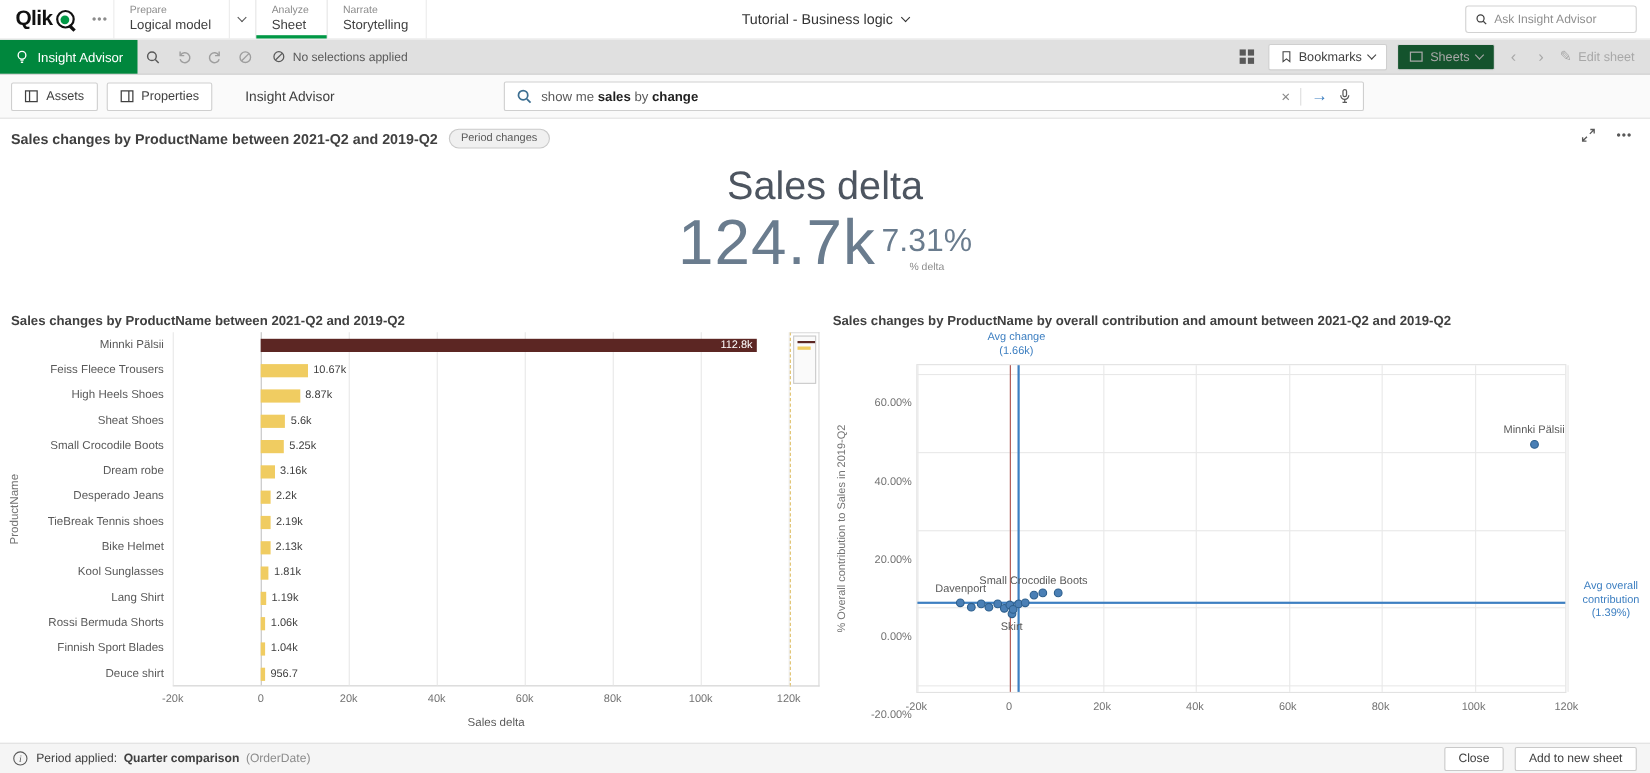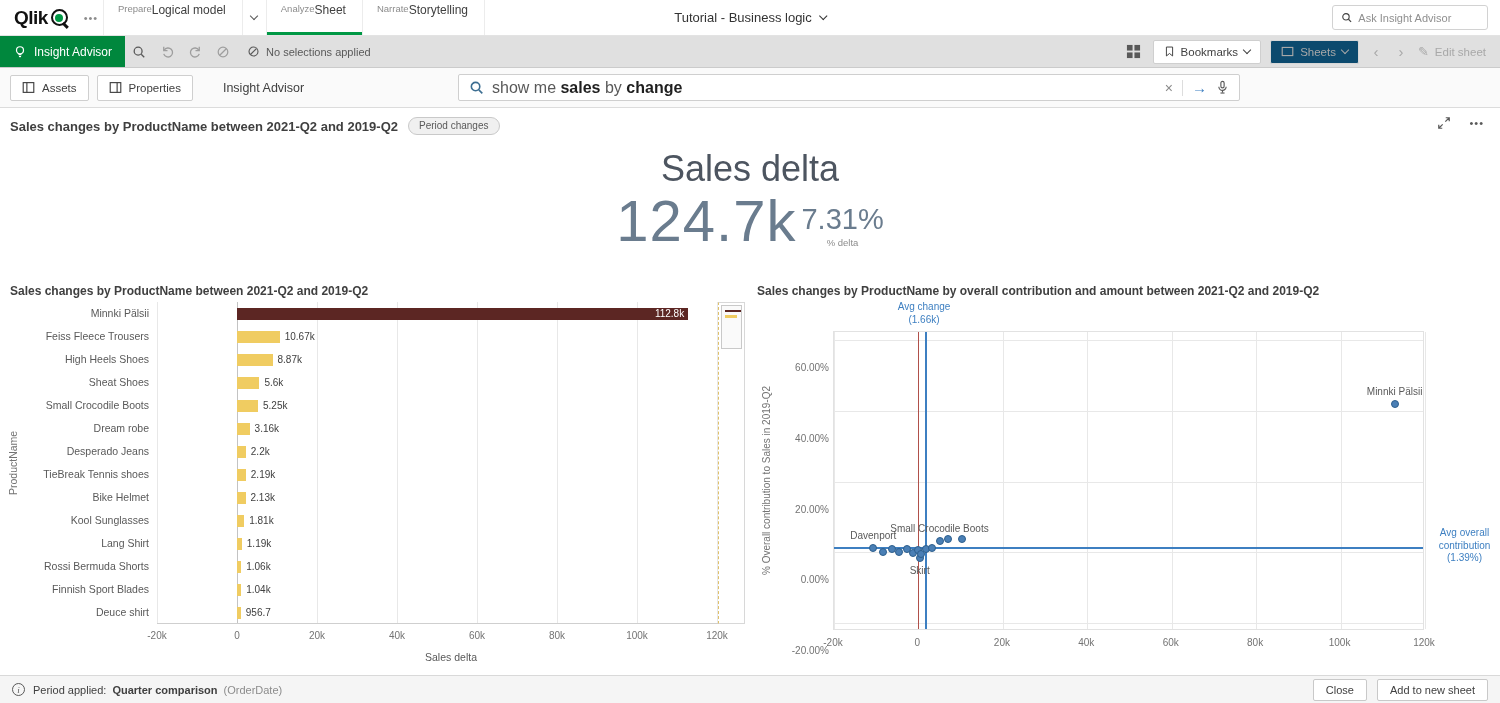--- a/index.html
+++ b/index.html
@@ -11,50 +11,50 @@
 
   
   .topbar { height: 36px; background: #fff; border-bottom: 1px solid #e3e3e3; display: flex; align-items: stretch; position: relative; }
   .logo { display: flex; align-items: center; gap: 3px; padding: 0 10px 0 14px; }
   .logo-text { font-size: 19px; font-weight: 700; letter-spacing: -0.5px; color: #111; }
   .logo-q { position: relative; width: 17px; height: 17px; border: 2.5px solid #111; border-radius: 50%; }
   .logo-q::after { content: ""; position: absolute; right: -3px; bottom: -2px; width: 7px; height: 2.5px; background: #111; transform: rotate(45deg); }
   .logo-dot { position: absolute; inset: 2.5px; background: #009845; border-radius: 50%; }
   .more-btn { width: 26px; color: #8c8c8c; font-size: 11px; letter-spacing: 1px; }
   .tab-group { display: flex; align-items: stretch; border-left: 1px solid #ececec; border-right: 1px solid #ececec; margin-left: -1px; }
-  .nav-tab { display: flex; flex-direction: row; justify-content: center; padding: 3px 16px 4px 14px; position: relative; }
+  .nav-tab { display: flex; flex-direction: column; justify-content: center; padding: 3px 16px 4px 14px; position: relative; }
   .nav-tab .eyebrow { font-size: 9.5px; color: #8c8c8c; line-height: 1.2; }
   .nav-tab .tab-label { font-size: 12px; color: #404040; line-height: 1.25; white-space: nowrap; }
   .nav-tab.active::after { content: ""; position: absolute; left: 0; right: 0; bottom: 0; height: 3px; background: #009845; }
   .tab-caret { width: 24px; display: flex; align-items: center; justify-content: center; border-left: 1px solid #ececec; color: #595959; }
   .chev { display: inline-block; width: 6px; height: 6px; border-right: 1.4px solid currentColor; border-bottom: 1.4px solid currentColor; transform: rotate(45deg); margin-top: -3px; }
   .app-title { position: absolute; left: 50%; top: 0; height: 100%; transform: translateX(-50%); display: flex; align-items: center; gap: 8px; font-size: 13px; color: #333; }
   .topbar-search { margin-left: auto; align-self: center; margin-right: 12px; width: 156px; height: 25px; border: 1px solid #d2d2d2; border-radius: 3px; background: #fff; display: flex; align-items: center; gap: 6px; padding: 0 8px; color: #404040; }
   .topbar-search input { border: none; outline: none; background: transparent; width: 100%; font-size: 11px; color: #595959; }
   .topbar-search input::placeholder { color: #8f8f8f; }
 
   
   .sel-bar { height: 32px; background: #e0e0e0; border-bottom: 1px solid #cbcbcb; display: flex; align-items: center; }
   .ia-btn { height: 100%; background: #00873d; color: #fff; display: flex; align-items: center; gap: 7px; padding: 0 13px; font-size: 12px; }
   .icon-btn { width: 28px; height: 100%; display: flex; align-items: center; justify-content: center; color: #9e9e9e; }
   .icon-btn.dark { color: #595959; }
   .no-sel { display: flex; align-items: center; gap: 6px; color: #595959; font-size: 11px; margin-left: 10px; }
   .sel-right { margin-left: auto; display: flex; align-items: center; gap: 9px; padding-right: 14px; }
   .toolbar-btn { height: 24px; background: #fff; border: 1px solid #cfcfcf; border-radius: 2px; display: flex; align-items: center; gap: 6px; padding: 0 10px; font-size: 11.5px; color: #404040; }
-  .toolbar-btn.disabled { background: #0c4a6e; border-color: #d7d7d7; color: #a8a8a8; }
+  .toolbar-btn.disabled { background: #14532d; border-color: #d7d7d7; color: #a8a8a8; }
   .nav-arrow { width: 16px; font-size: 15px; color: #a8a8a8; line-height: 1; }
   .edit-btn { display: flex; align-items: center; gap: 6px; font-size: 11.5px; color: #a8a8a8; }
   .pencil { font-family: "DejaVu Sans", sans-serif; font-size: 13px; }
 
   
   .ia-bar { height: 40px; background: #fafafa; border-bottom: 1px solid #dcdcdc; display: flex; align-items: center; padding: 0 10px; position: relative; }
   .panel-btn { height: 26px; background: #fff; border: 1px solid #cfcfcf; border-radius: 2px; display: flex; align-items: center; gap: 7px; padding: 0 11px; font-size: 11.5px; color: #404040; margin-right: 8px; }
   .ia-title { margin-left: 22px; font-size: 12.5px; color: #404040; }
   .ia-search { position: absolute; left: 458px; top: 6px; width: 782px; height: 27px; background: #fff; border: 1px solid #cfcfcf; border-radius: 2px; display: flex; align-items: center; gap: 8px; padding: 0 10px; }
-  .query { font-size: 16px; color: #595959; display: flex; }
+  .query { font-size: 12px; color: #595959; display: flex; }
   .query span { white-space: pre; }
   .query .strong { color: #1f1f1f; font-weight: 700; }
   .ia-search-controls { margin-left: auto; display: flex; align-items: center; gap: 9px; }
   .ia-search-controls .x { font-size: 14px; color: #8a8a8a; line-height: 1; }
   .vdiv { width: 1px; height: 16px; background: #ddd; }
   .go { font-size: 15px; color: #3d7fc1; line-height: 1; }
   .mic-btn { color: #595959; }
 
   
   .main { position: relative; height: 567px; background: #fff; }

